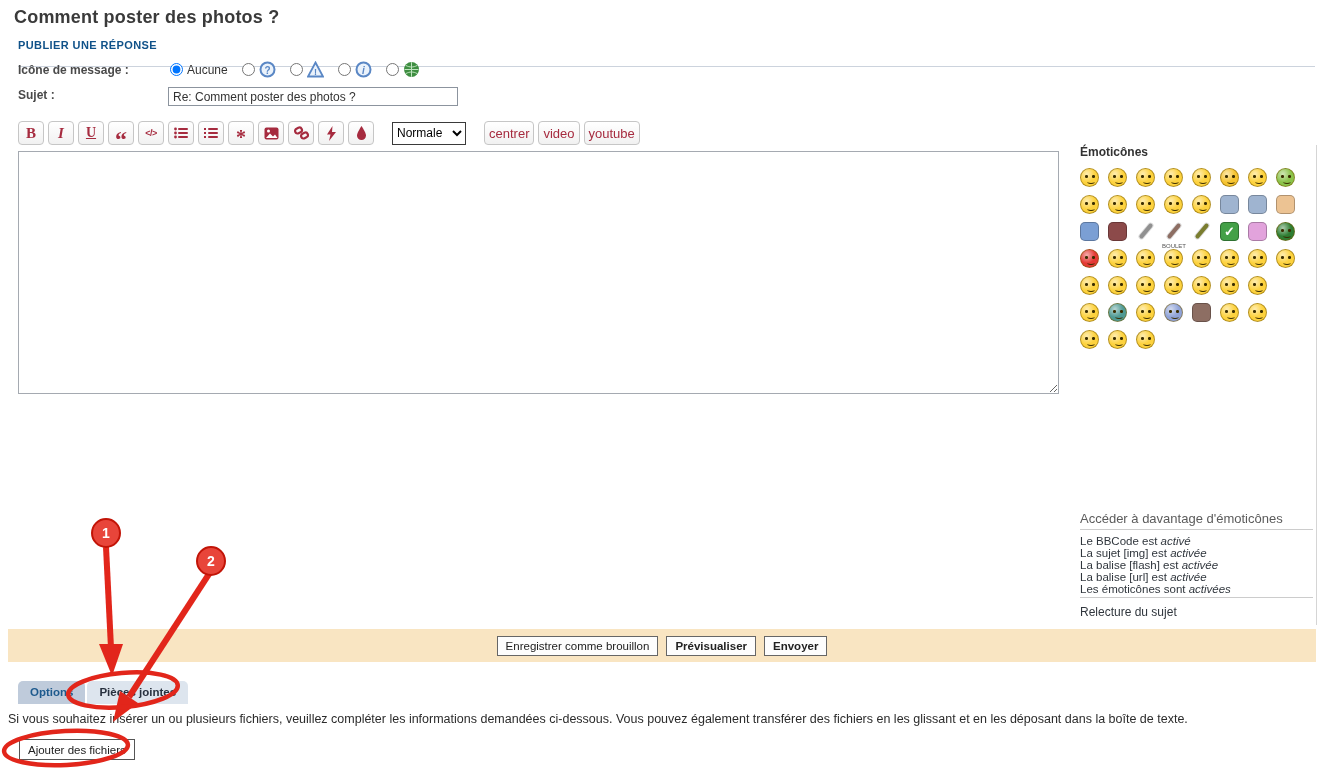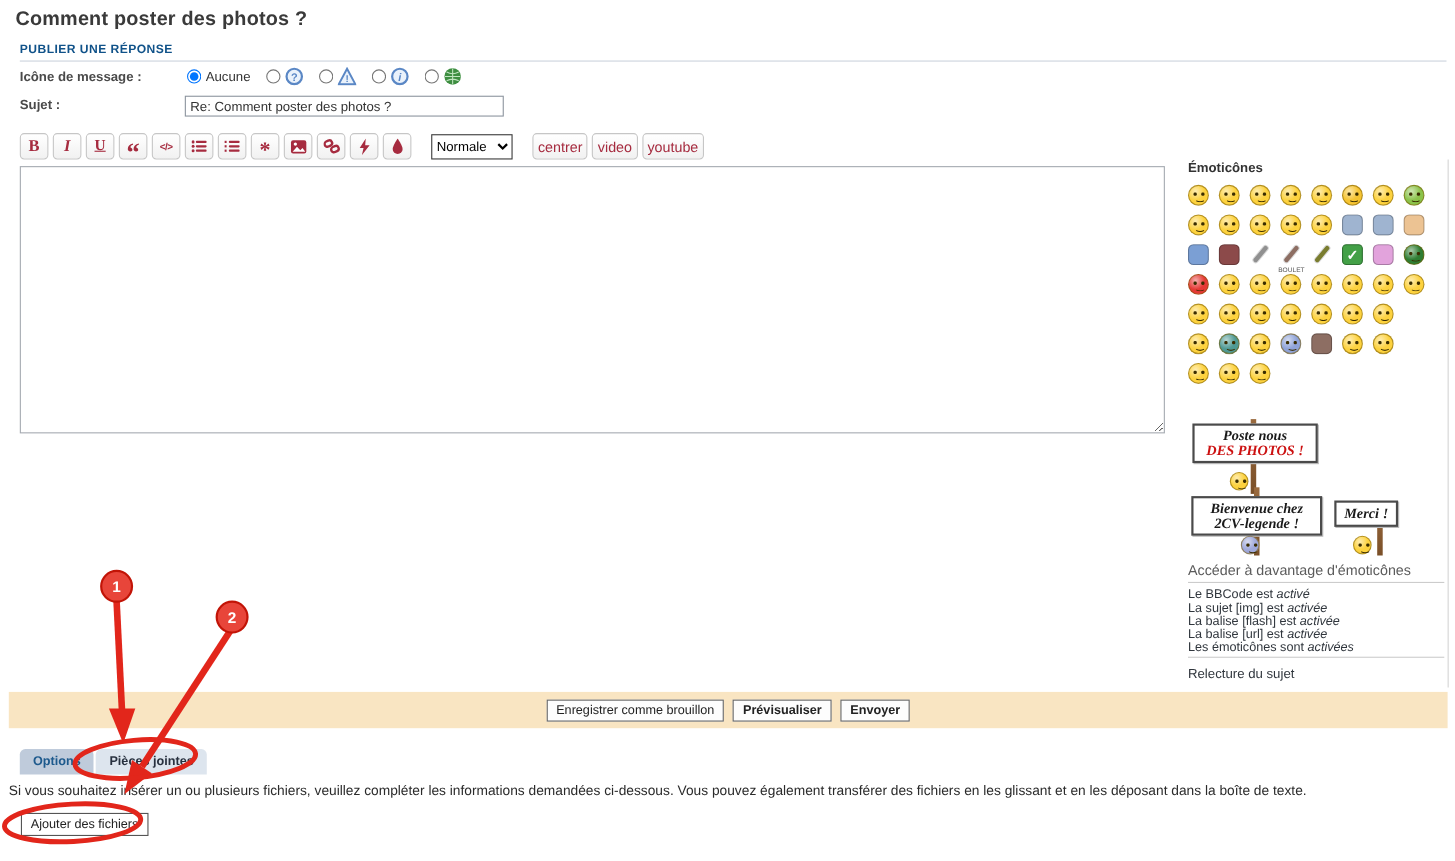--- a/index.html
+++ b/index.html
@@ -2,21 +2,21 @@
 <html><head>
 <meta charset="utf-8">
 <style>
   * { margin:0; padding:0; box-sizing:border-box; }
   html,body { background:#fff; }
   body { font-family:"Liberation Sans", sans-serif; color:#333; }
   #page { position:relative; width:1323px; height:783px; background:#fff; overflow:hidden;border-radius:15px; }
 
   
   .page-title { position:absolute; left:14px; top:7px; font-size:18px; font-weight:600; color:#3a3a3a; letter-spacing:.2px; }
-  .section-head { position:absolute; left:18px; top:39px; width:1297px; border-bottom:1px solid #ccd3dd; padding-bottom:4px;
+  .section-head { position:absolute; left:18px; top:39px; width:1297px; border-bottom:1px solid #ccd3dd; padding-bottom:15px;
                   color:#105289; font-size:11px; font-weight:bold; letter-spacing:.4px; }
 
   
   .form-label { position:absolute; left:18px; font-size:12px; font-weight:bold; color:#4a4a4a; }
   .icon-row { position:absolute; left:170px; top:61px; display:flex; align-items:center; gap:6px; font-size:12px; color:#333; }
   .icon-row label { display:flex; align-items:center; gap:4px; margin-right:8px; }
   .msg-ico { width:17px; height:17px; display:inline-block; }
   .subject-input { position:absolute; left:168px; top:87px; width:290px; height:19px; border:1px solid #8c949e;
                    font-family:"Liberation Sans",sans-serif; font-size:12px; padding:1px 4px; color:#333; }
 
@@ -277,41 +277,20 @@
           <span class="emo face"></span>
           <span class="emo face"></span>
         </div>
         <div class="em-row">
           <span class="emo face"></span>
           <span class="emo face"></span>
           <span class="emo face"></span>
         </div>
       </div>
 
-    <div class="signs">
-      <div class="pole" style="left:57px; top:0; height:68px;"></div>
-      <div class="signboard" style="left:4px; top:4px; width:114px; padding:2px 0; font-size:13px;">
-        <div>Poste nous</div>
-        <div class="sign-red">DES PHOTOS !</div>
-      </div>
-      <span class="emo face mini-emo" style="left:38px; top:48px;"></span>
-
-      <div class="pole" style="left:60px; top:62px; height:62px;"></div>
-      <div class="signboard" style="left:3px; top:70px; width:119px; padding:2px 0; font-size:13px;">
-        <div>Bienvenue chez</div>
-        <div>2CV-legende !</div>
-      </div>
-      <span class="emo face mini-emo" style="left:48px; top:106px; --c:#9fa8da;"></span>
-
-      <div class="pole" style="left:172px; top:78px; height:46px;"></div>
-      <div class="signboard" style="left:133px; top:74px; width:58px; padding:3px 0; font-size:13px;">
-        <div>Merci !</div>
-      </div>
-      <span class="emo face mini-emo" style="left:150px; top:106px;"></span>
-    </div>
 
     <div class="more-link">Accéder à davantage d'émoticônes</div>
     <div class="side-hr" style="top:384px;"></div>
     <div class="rules" id="rules-block">
         <div><span>Le BBCode est </span><span class="em">activé</span></div>
         <div><span>La sujet [img] est </span><span class="em">activée</span></div>
         <div><span>La balise [flash] est </span><span class="em">activée</span></div>
         <div><span>La balise [url] est </span><span class="em">activée</span></div>
         <div><span>Les émoticônes sont </span><span class="em">activées</span></div>
       </div>

